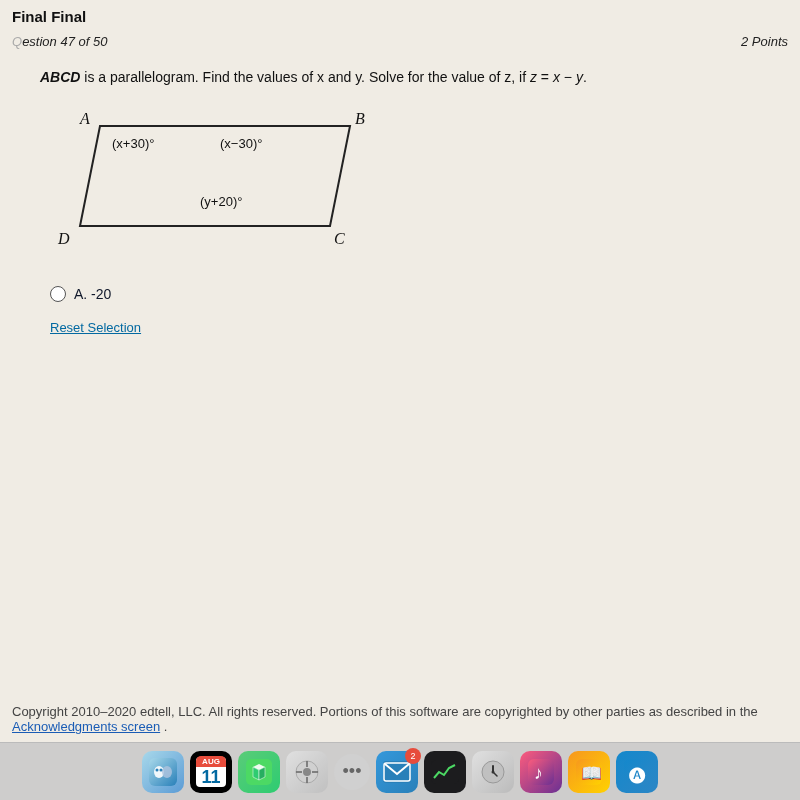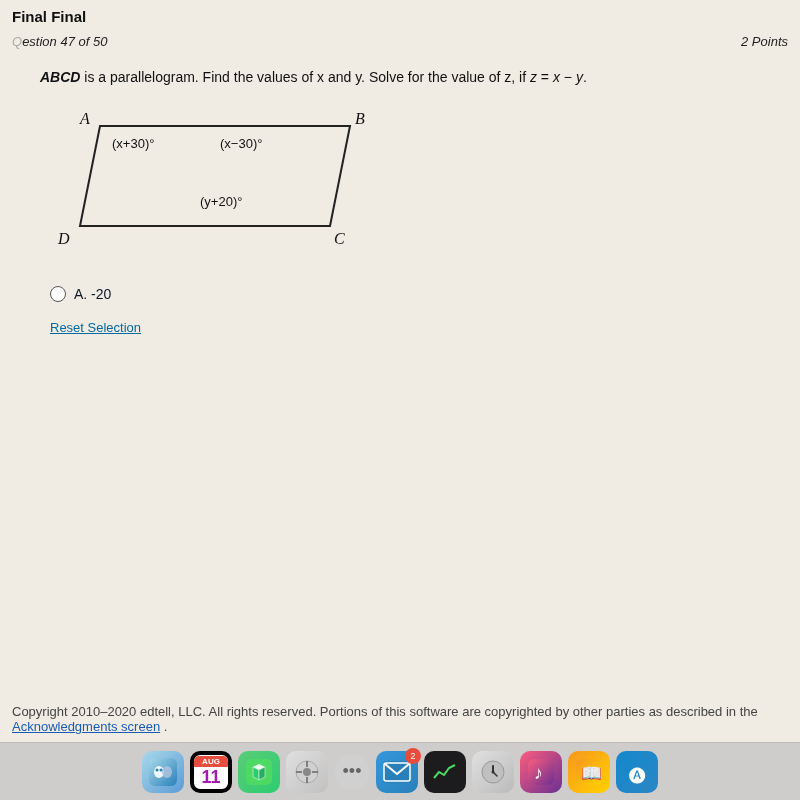--- a/index.html
+++ b/index.html
@@ -147,23 +147,23 @@
       height: 42px;
       border-radius: 10px;
       display: flex;
       align-items: center;
       justify-content: center;
       font-size: 20px;
       position: relative;
       cursor: pointer;
     }
     .dock-item.finder { background: linear-gradient(135deg, #a8d8ea, #5b9bd5); }
-    .dock-item.calendar { background: #fff; border: 4px solid #000000; flex-direction: column; font-size: 10px; color: #333; }
+    .dock-item.calendar { background: #fff; border: 6px solid #000000; flex-direction: column; font-size: 10px; color: #333; }
     .dock-item.calendar .cal-month { font-size: 8px; color: #e74c3c; font-weight: bold; background: #e74c3c; color: white; width: 100%; text-align: center; border-radius: 5px 5px 0 0; padding: 1px 0; }
-    .dock-item.calendar .cal-day { font-size: 18px; font-weight: bold; color: #a21caf; }
+    .dock-item.calendar .cal-day { font-size: 18px; font-weight: bold; color: #0369a1; }
     .dock-item.maps { background: linear-gradient(135deg, #5acc78, #2ecc71); }
     .dock-item.launchpad { background: linear-gradient(135deg, #e8e8e8, #ccc); }
     .dock-item.dots { background: #e0e0e0; border-radius: 50%; width: 36px; height: 36px; }
     .dock-badge {
       position: absolute;
       top: -3px;
       right: -3px;
       background: #e74c3c;
       color: white;
       font-size: 9px;

